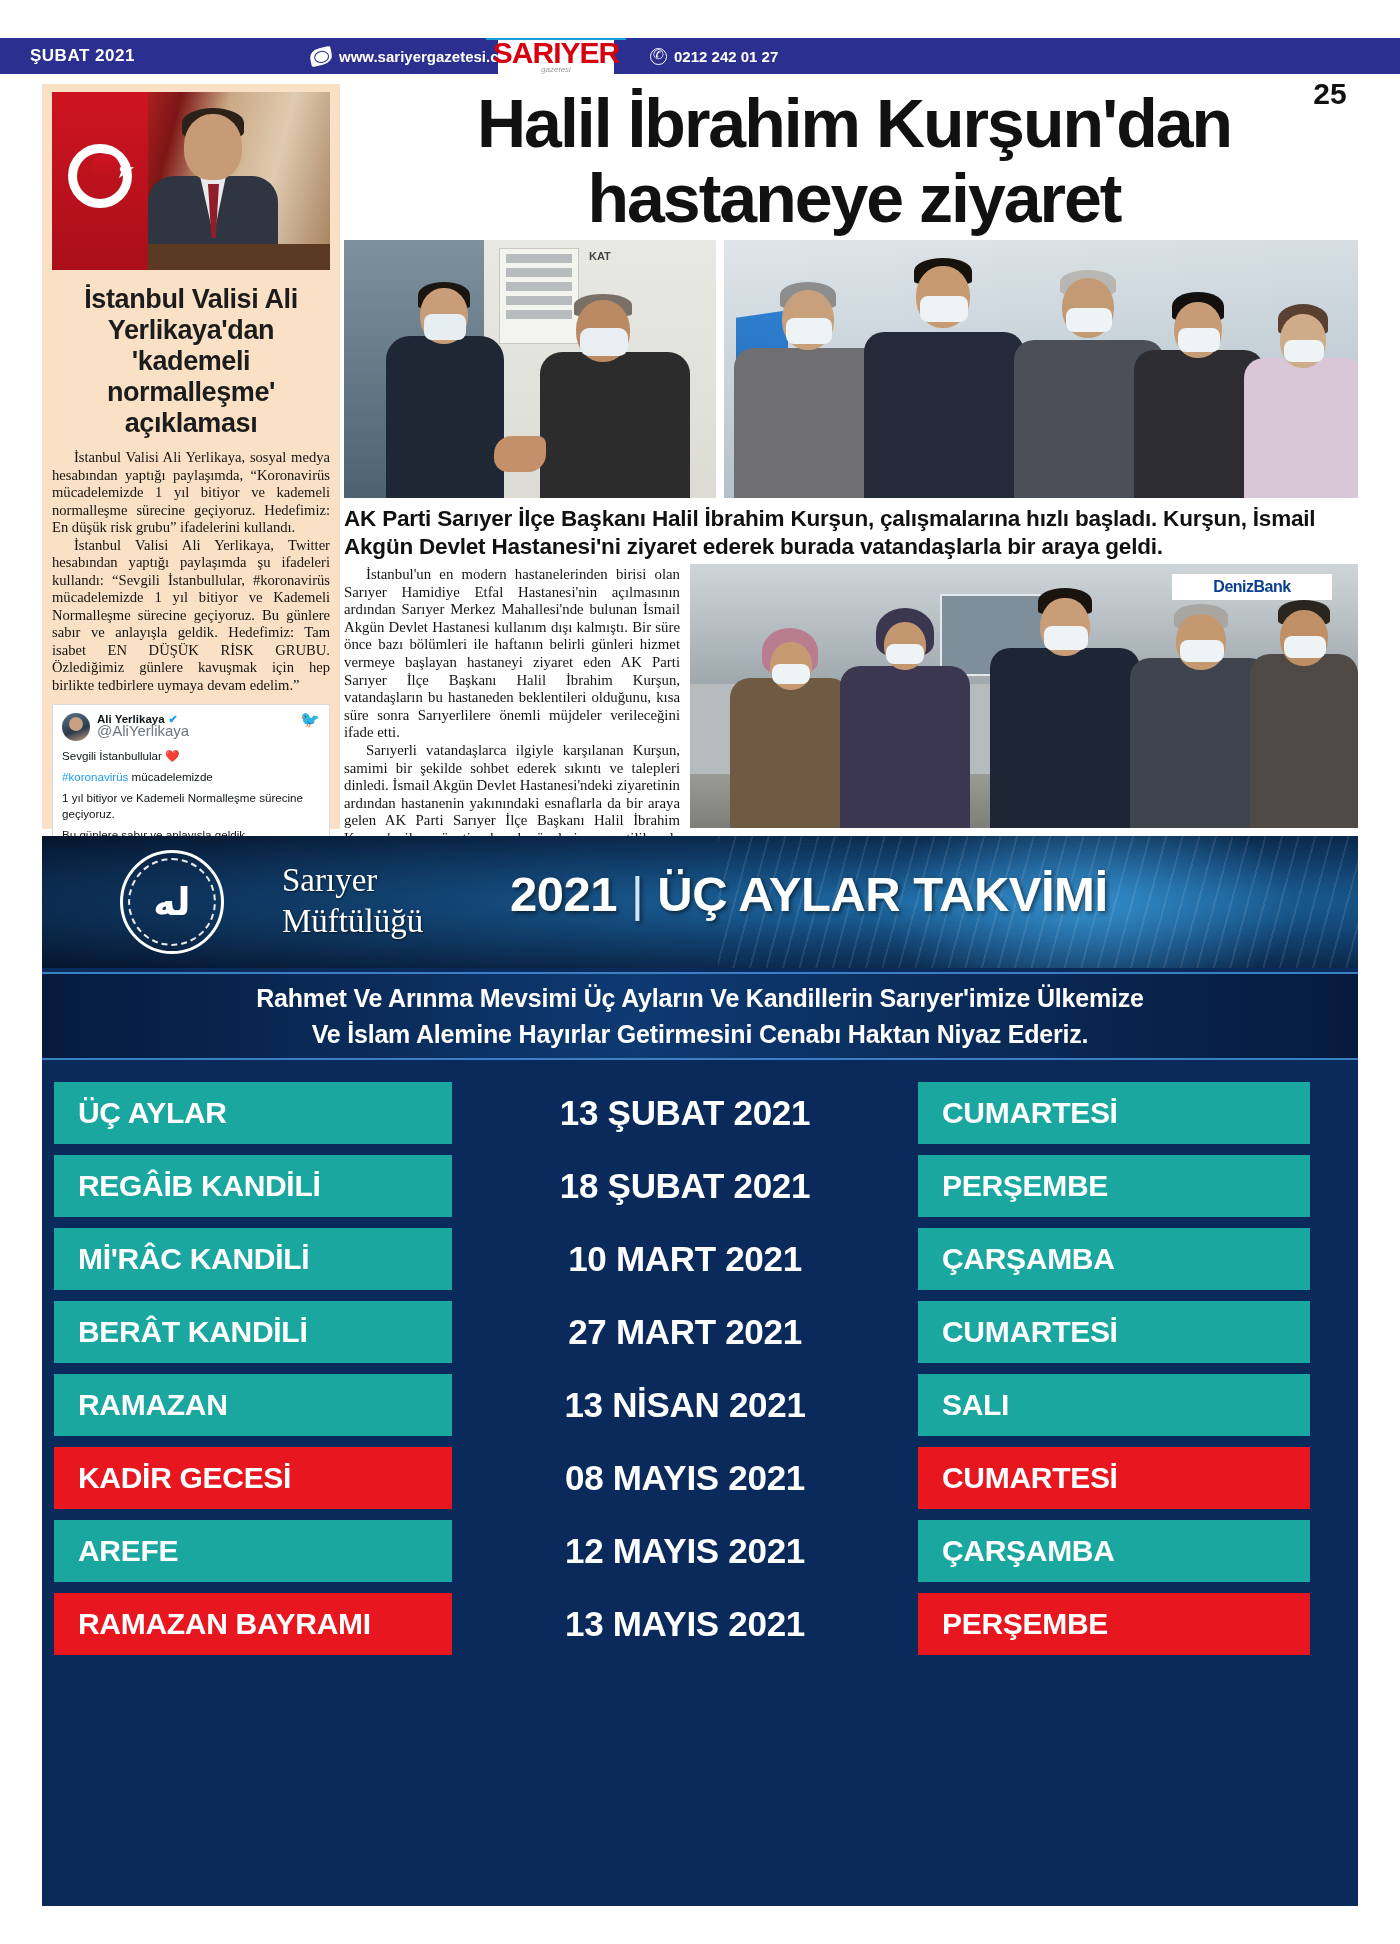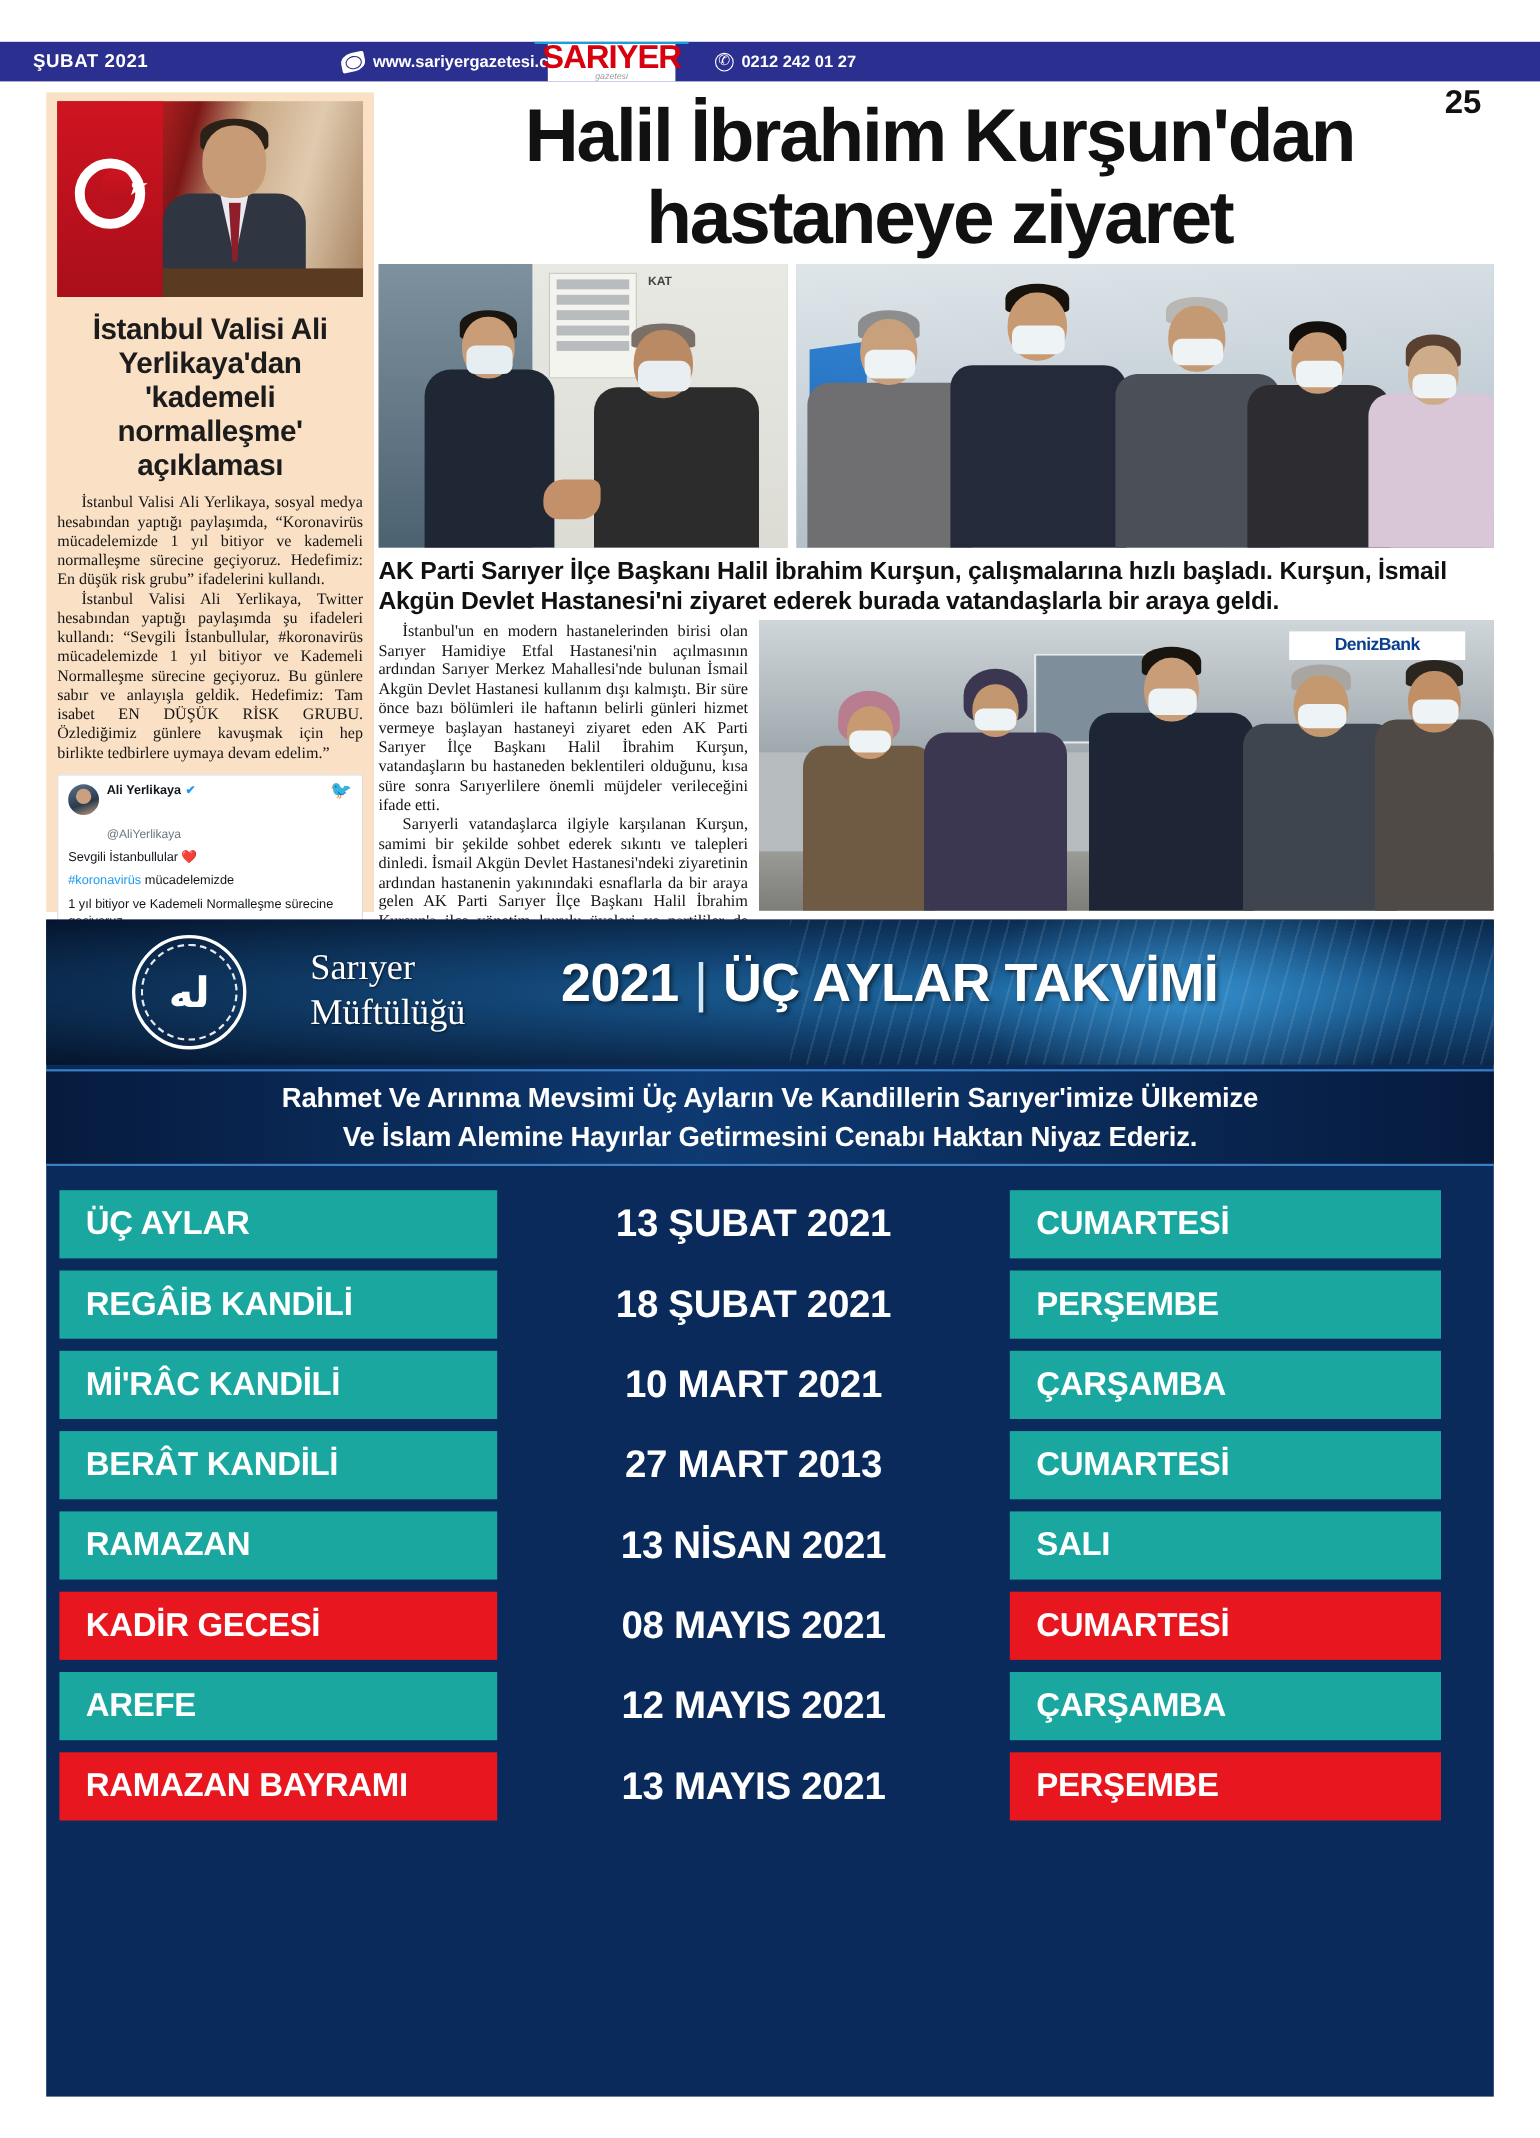--- a/index.html
+++ b/index.html
@@ -142,21 +142,21 @@
     background: linear-gradient(160deg,#5b738c 0%,#2a3a4d 60%,#c9a27e 100%);
     position: relative; overflow: hidden;
   }
   .tw-avatar::after {
     content: ""; position: absolute; left: 7px; top: 4px;
     width: 14px; height: 14px; border-radius: 50%; background: #caa080;
   }
   .tw-names { display: flex; flex-direction: column; line-height: 12px; }
   .tw-name { font-size: 11.5px; font-weight: 700; color: #0f1419; display: flex; align-items: center; gap: 4px; }
   .tw-verified { color: #1d9bf0; font-size: 11px; }
-  .tw-handle { font-size: 11px; color: #6b7680; margin-top: 28px; }
+  .tw-handle { font-size: 15px; color: #6b7680; }
   .tw-bird { margin-left: auto; color: #1d9bf0; font-size: 16px; line-height: 14px; }
   .tw-body { margin-top: 7px; font-size: 11.6px; line-height: 16px; color: #0f1419; }
   .tw-body .ln { margin-bottom: 5px; }
   .tw-tag { color: #1d9bf0; }
   .tw-photo {
     margin-top: 7px; width: 260px; height: 152px; position: relative; overflow: hidden;
     background: linear-gradient(175deg,#cfd3d6 0%,#b9bdc0 35%,#d6d9db 62%,#c3c7c9 100%);
   }
   .tw-photo .blur-top {
     position: absolute; left: 0; top: 0; width: 260px; height: 58px;
@@ -599,21 +599,21 @@
           <div class="cal-cell cal-date">18 ŞUBAT 2021</div>
           <div class="cal-cell cal-day">PERŞEMBE</div>
         </div>
         <div class="cal-row">
           <div class="cal-cell cal-name">Mİ'RÂC KANDİLİ</div>
           <div class="cal-cell cal-date">10 MART 2021</div>
           <div class="cal-cell cal-day">ÇARŞAMBA</div>
         </div>
         <div class="cal-row">
           <div class="cal-cell cal-name">BERÂT KANDİLİ</div>
-          <div class="cal-cell cal-date">27 MART 2013</div>
+          <div class="cal-cell cal-date">27 MART 2021</div>
           <div class="cal-cell cal-day">CUMARTESİ</div>
         </div>
         <div class="cal-row">
           <div class="cal-cell cal-name">RAMAZAN</div>
           <div class="cal-cell cal-date">13 NİSAN 2021</div>
           <div class="cal-cell cal-day">SALI</div>
         </div>
         <div class="cal-row">
           <div class="cal-cell cal-name hl">KADİR GECESİ</div>
           <div class="cal-cell cal-date">08 MAYIS 2021</div>

